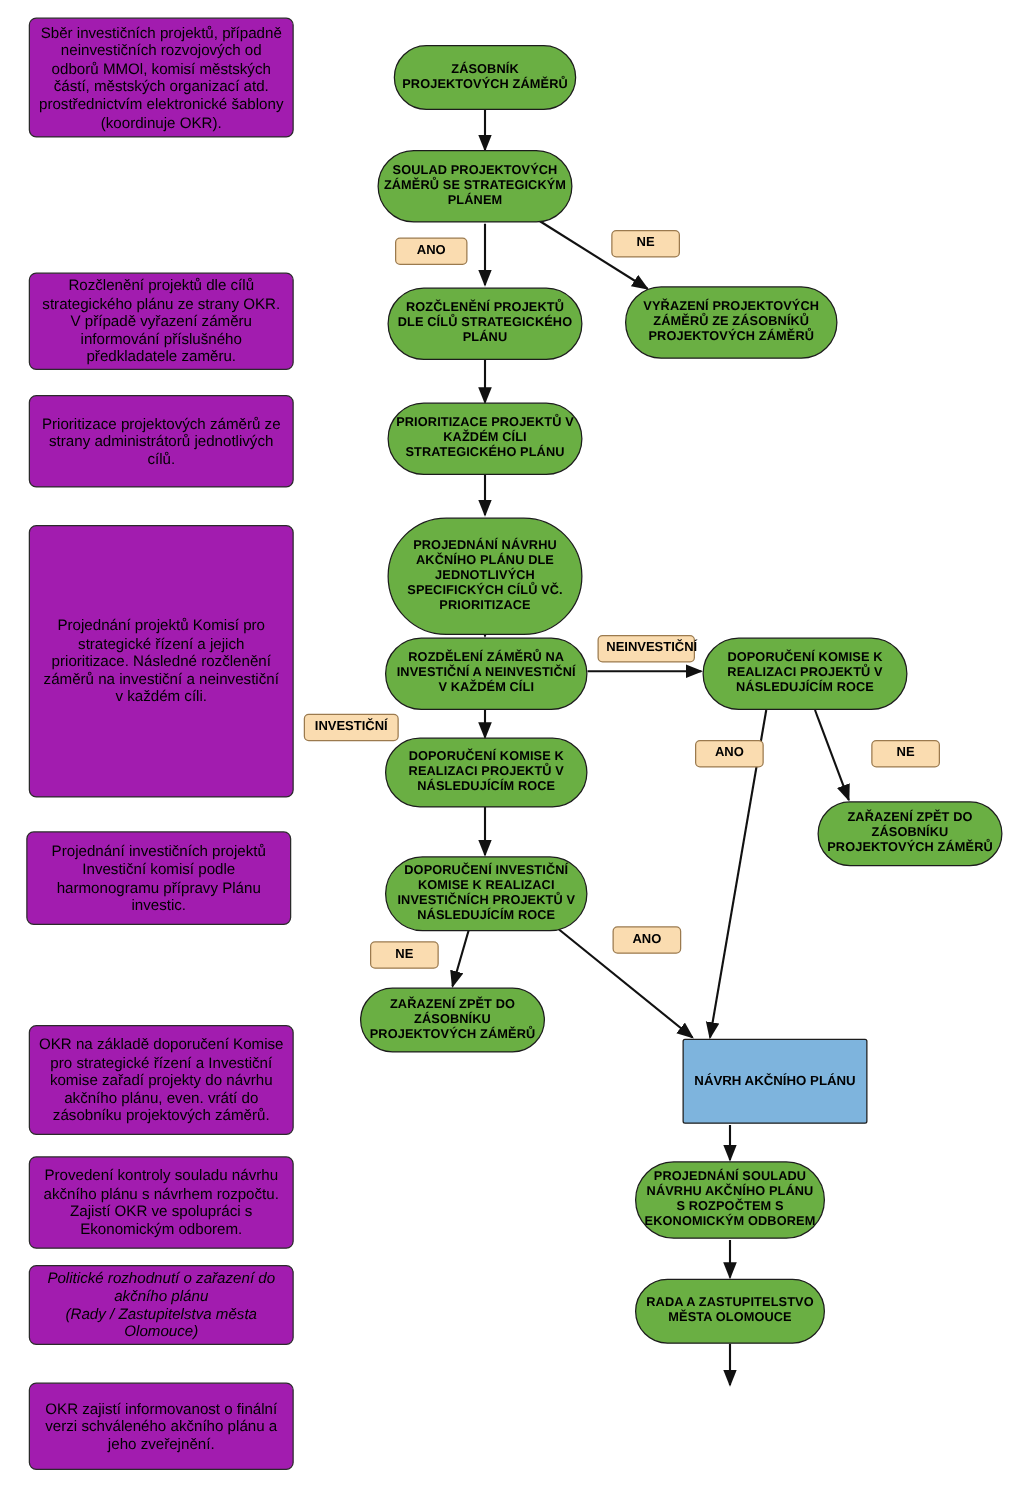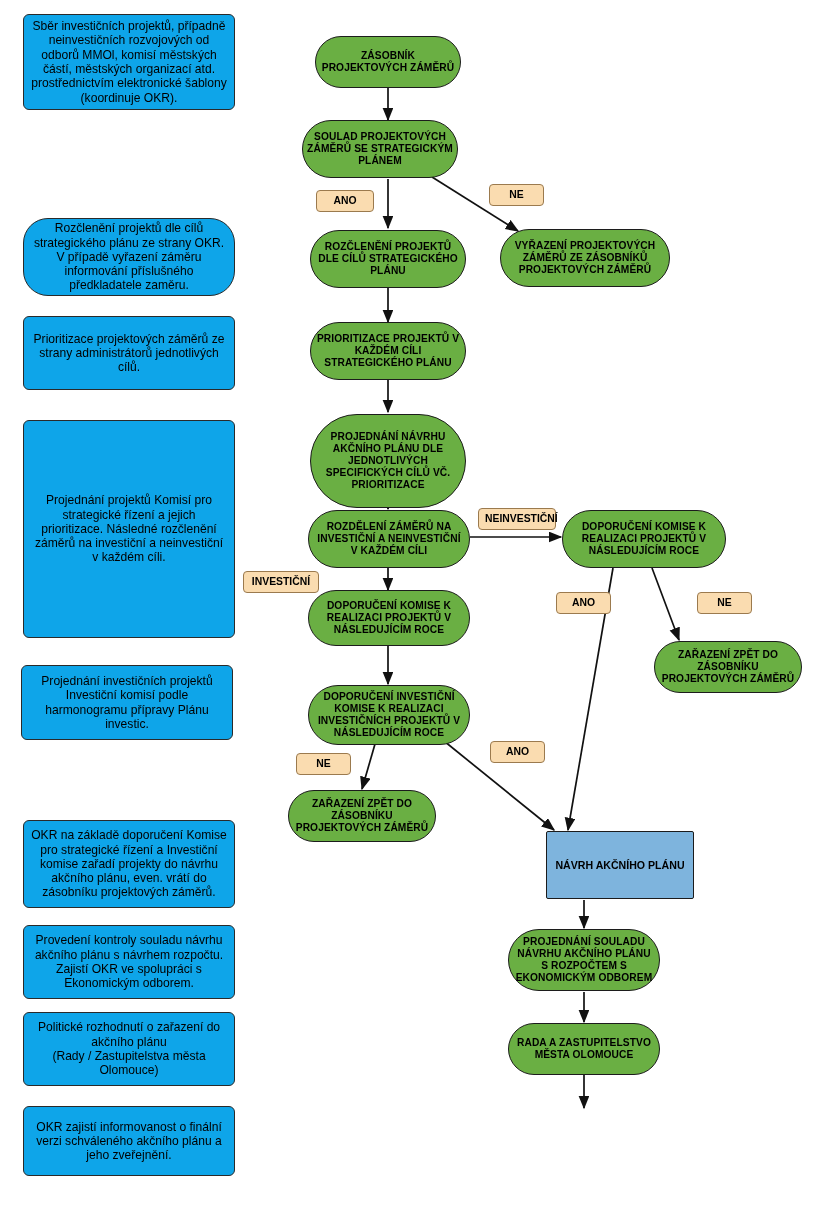--- a/index.html
+++ b/index.html
@@ -35,21 +35,21 @@
     line-height: 1.18;
     z-index: 3;
   }
   .node > span {
     display: block;
     width: 100%;
     white-space: pre-line;
   }
   
   .note {
-    background: #0ea5e9;
+    background: #a21caf;
     border: 1.2px solid #2a2a2a;
     border-radius: 6px;
     color: #000000;
     font-size: 12.1px;
     padding: 4px 7px;
   }
   
   .process {
     background: #6aaf43;
     border: 1.3px solid #1c1c1c;
@@ -110,39 +110,39 @@
       <path d="M444,741 L554,830"></path>
       <path d="M584,900 L584,928"></path>
       <path d="M584,992 L584,1022"></path>
       <path d="M584,1075 L584,1108"></path>
     </g>
   </svg>
 
   <div class="node note" style="left:23px; top:14px; width:212px; height:96px;">
     <span>Sběr investičních projektů, případně neinvestičních rozvojových od odborů MMOl, komisí městských částí, městských organizací atd. prostřednictvím elektronické šablony (koordinuje OKR).</span>
   </div>
-  <div class="node note" style="left:23px; top:218px; width:212px; height:78px;border-radius:25px;">
+  <div class="node note" style="left:23px; top:218px; width:212px; height:78px;">
     <span>Rozčlenění projektů dle cílů strategického plánu ze strany OKR. V případě vyřazení záměru informování příslušného předkladatele zaměru.</span>
   </div>
   <div class="node note" style="left:23px; top:316px; width:212px; height:74px;">
     <span>Prioritizace projektových záměrů ze strany administrátorů jednotlivých cílů.</span>
   </div>
   <div class="node note" style="left:23px; top:420px; width:212px; height:218px;">
     <span>Projednání projektů Komisí pro strategické řízení a jejich prioritizace. Následné rozčlenění záměrů na investiční a neinvestiční v každém cíli.</span>
   </div>
   <div class="node note" style="left:21px; top:665px; width:212px; height:75px;">
     <span>Projednání investičních projektů Investiční komisí podle harmonogramu  přípravy Plánu investic.</span>
   </div>
   <div class="node note" style="left:23px; top:820px; width:212px; height:88px;">
     <span>OKR na základě doporučení Komise pro strategické řízení a Investiční komise zařadí projekty do návrhu akčního plánu, even. vrátí do zásobníku projektových záměrů.</span>
   </div>
   <div class="node note" style="left:23px; top:925px; width:212px; height:74px;">
     <span>Provedení kontroly souladu návrhu akčního plánu s návrhem rozpočtu. Zajistí OKR ve spolupráci s Ekonomickým odborem.</span>
   </div>
-  <div class="node note" style="left:23px; top:1012px; width:212px; height:74px;">
+  <div class="node note" style="left:23px; top:1012px; width:212px; height:64px;font-style:italic;">
     <span>Politické rozhodnutí o zařazení do akčního plánu
 (Rady / Zastupitelstva města Olomouce)</span>
   </div>
   <div class="node note" style="left:23px; top:1106px; width:212px; height:70px;">
     <span>OKR zajistí informovanost o finální verzi  schváleného akčního plánu a jeho zveřejnění.</span>
   </div>
 
   <div class="node process" style="left:315px; top:36px; width:146px; height:52px;">
     <span>ZÁSOBNÍK PROJEKTOVÝCH ZÁMĚRŮ</span>
   </div>

